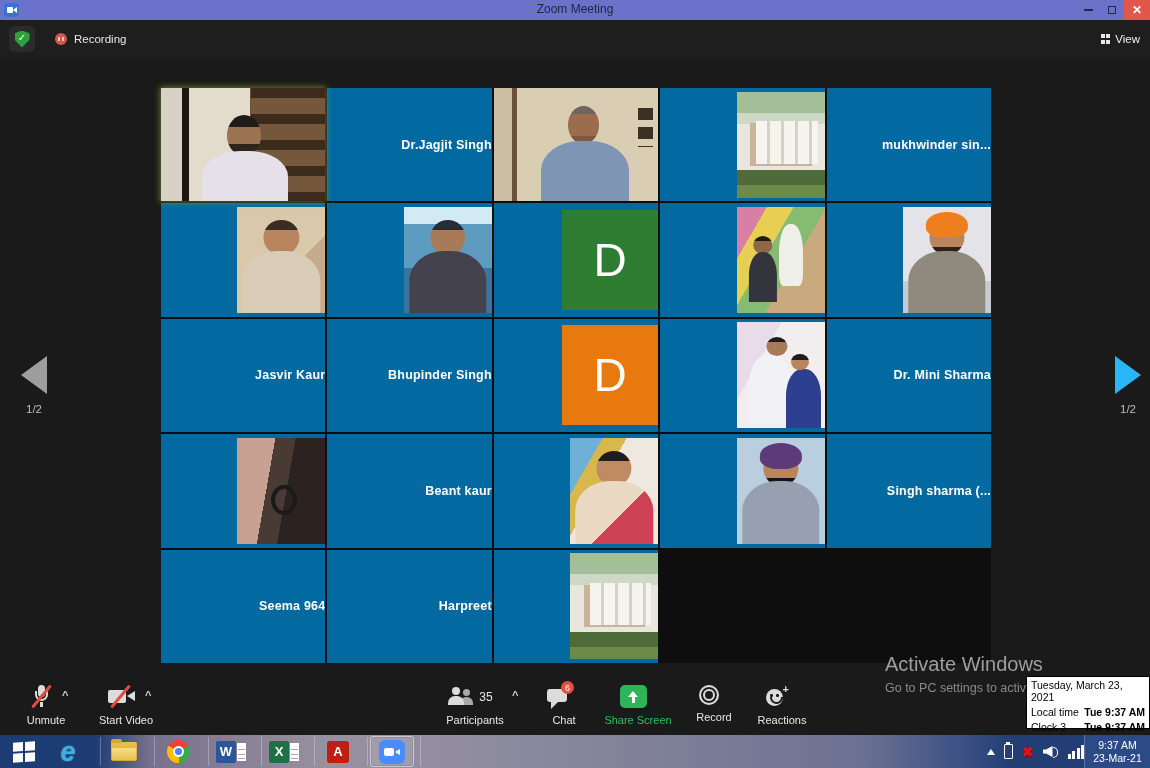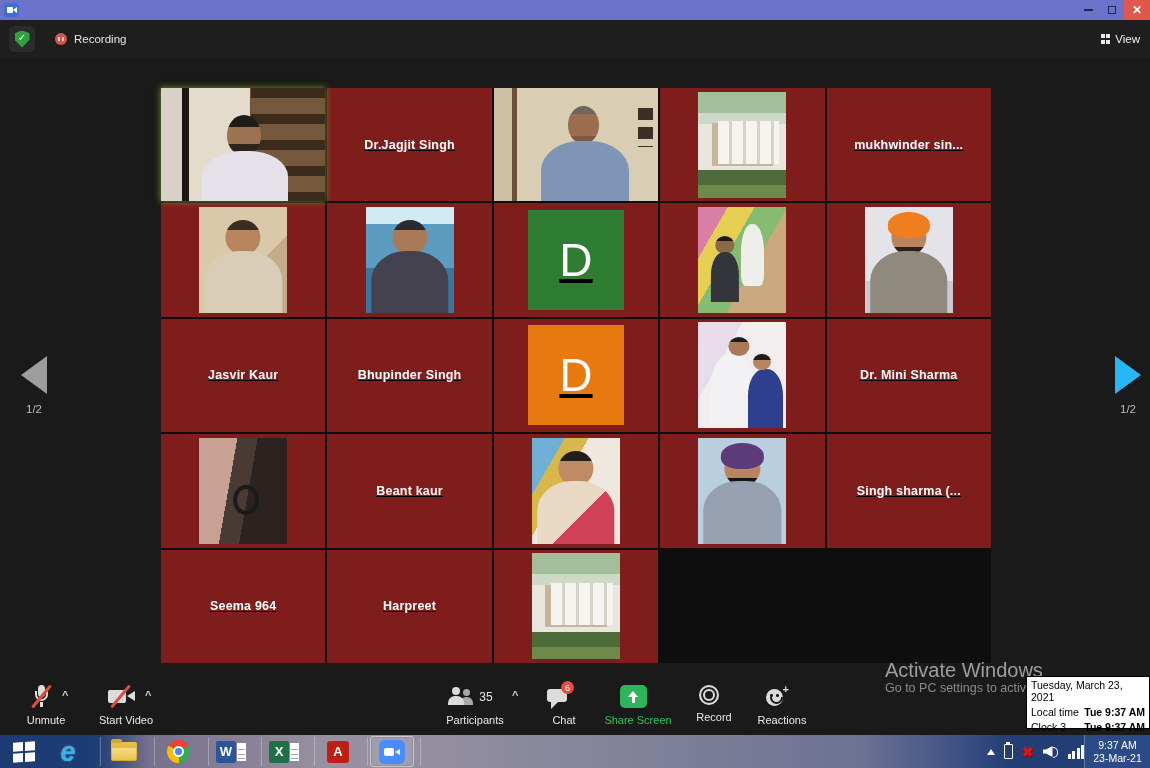--- a/index.html
+++ b/index.html
@@ -27,21 +27,21 @@
   .rec-group { position:absolute; left:55px; top:0; height:38px; display:flex; align-items:center; gap:7px; }
   .rec-dot { width:12px; height:12px; border-radius:50%; background:#d0564e; position:relative; }
   .rec-dot::after { content:""; position:absolute; left:3px; top:4px; width:2px; height:4px; background:#f2c4c0; box-shadow:4px 0 0 #f2c4c0; }
   .rec-label { color:#e6e6e6; font-size:11.5px; }
   .view-btn { position:absolute; right:10px; top:8px; height:22px; display:flex; align-items:center; gap:5px; color:#f0f0f0; font-size:11.5px; }
   .ic-grid { display:grid; grid-template-columns:4px 4px; grid-template-rows:4px 4px; gap:1.5px; }
   .ic-grid i { background:#e8e8e8; }
 
   
   .grid { position:absolute; left:161px; top:88px; width:830px; height:575px; display:grid; grid-template-columns:repeat(5,1fr); grid-template-rows:repeat(5,1fr); gap:2px; background:#0e0e0e; }
-  .tile { position:relative; background:#7f1d1d; display:flex; align-items:center; justify-content:center; overflow:hidden;text-decoration:underline; }
+  .tile { position:relative; background:#0369a1; display:flex; align-items:center; justify-content:flex-end; overflow:hidden; }
   .tile.active { outline:2px solid #c9d94a; outline-offset:-2px; box-shadow:0 0 6px 1px rgba(160,200,60,.55); z-index:2; }
   .tile .pname { color:#fff; font-weight:bold; font-size:12.5px; letter-spacing:.2px; }
   .avatar { width:96px; height:100px; display:flex; align-items:center; justify-content:center; color:#fff; font-size:46px; }
   .av-green { background:#2e7d32; }
   .av-orange { background:#e8790f; }
 
   
   .thumb { position:relative; width:88px; height:106px; overflow:hidden; background:var(--bg,#555); }
   .thumb .head { position:absolute; left:50%; top:12%; width:40%; height:33%; transform:translateX(-50%); border-radius:50%;
     background:linear-gradient(180deg,var(--hair,#2a241e) 0 28%,var(--skin,#a87a58) 28% 76%,var(--beard,var(--skin,#a87a58)) 76% 100%); }
@@ -124,21 +124,21 @@
 
   .ic-rec { width:20px; height:20px; border-radius:50%; border:2px solid #dcdcdc; box-shadow:inset 0 0 0 2px #1a1a1a, inset 0 0 0 4px #dcdcdc; }
 
   .ic-react { position:relative; width:24px; height:23px; }
   .ic-react .face { position:absolute; left:1px; top:4px; width:17px; height:17px; background:#dcdcdc; border-radius:50%; }
   .ic-react .face::before { content:""; position:absolute; left:4px; top:5px; width:2.5px; height:2.5px; border-radius:50%; background:#1a1a1a; box-shadow:6px 0 0 #1a1a1a; }
   .ic-react .face::after { content:""; position:absolute; left:4px; top:8px; width:9px; height:5px; border:2px solid #1a1a1a; border-top:none; border-radius:0 0 8px 8px; }
   .ic-react .plus { position:absolute; right:0; top:-2px; color:#dcdcdc; font-size:11px; font-weight:bold; }
 
   
-  .aw1 { position:absolute; left:885px; top:653px; color:#9e9e9e; font-size:20px;margin-top:6px; }
+  .aw1 { position:absolute; left:885px; top:653px; color:#9e9e9e; font-size:20px; }
   .aw2 { position:absolute; left:885px; top:681px; color:#8a8a8a; font-size:12.5px; }
   .tooltip { position:absolute; left:1026px; top:676px; width:124px; height:53px; background:#fff; border:1px solid #000; color:#000; font-size:10.5px; padding:2px 4px; z-index:5; }
   .tooltip .t-date { margin-bottom:2px; }
   .tooltip .t-row { display:flex; justify-content:space-between; line-height:15px; }
   .tooltip .t-val { font-weight:bold; }
 
   
   .taskbar { position:absolute; left:0; top:735px; width:100%; height:33px;
     background:linear-gradient(90deg,#1e3c74 0,#1e3c74 95px,#77708e 150px,#97909f 320px,#938fa0 430px,#6d7292 860px,#3d5184 960px,#223e74 1010px,#223e74 100%); }
   .tsep { position:absolute; top:2px; width:1px; height:29px; background:rgba(255,255,255,.28); }
@@ -175,20 +175,21 @@
   .ic-sig i { width:3px; background:#fff; }
   .clock { position:absolute; right:0; top:0; width:66px; height:33px; background:#2c4a86; display:flex; flex-direction:column; align-items:center; justify-content:center; color:#fff; font-size:10.5px; line-height:13px; border-left:1px solid rgba(255,255,255,.25); }
 </style>
 </head>
 <body>
 
 <div id="app">
 
   <div class="titlebar">
     <div class="tb-logo"></div>
+    <div class="tb-title">Zoom Meeting</div>
     <div class="wbtn btn-min">
         <span></span>
       </div>
     <div class="wbtn btn-max">
         <span></span>
       </div>
     <div class="wbtn btn-close">✕</div>
   </div>
 
   <div class="meetbar">

